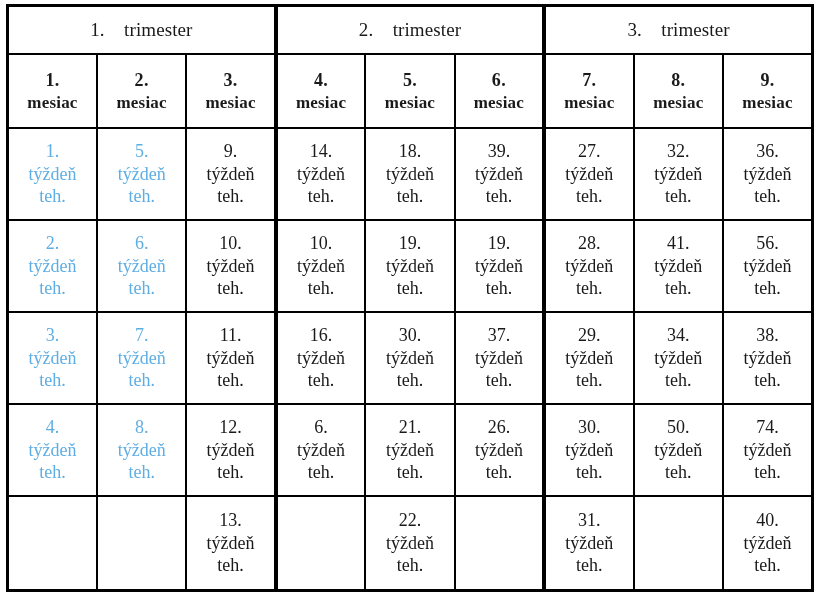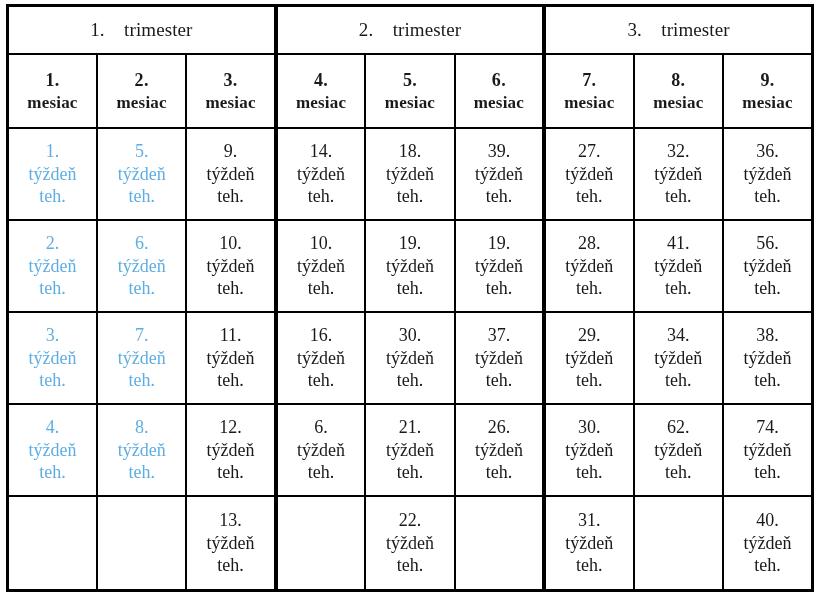--- a/index.html
+++ b/index.html
@@ -312,21 +312,21 @@
             <span class="wk-num">26.</span>
             <span class="wk-word">týždeň</span>
             <span class="wk-abbr">teh.</span>
           </td>
           <td class="week-cell grp-start">
             <span class="wk-num">30.</span>
             <span class="wk-word">týždeň</span>
             <span class="wk-abbr">teh.</span>
           </td>
           <td class="week-cell">
-            <span class="wk-num">62.</span>
+            <span class="wk-num">50.</span>
             <span class="wk-word">týždeň</span>
             <span class="wk-abbr">teh.</span>
           </td>
           <td class="week-cell">
             <span class="wk-num">74.</span>
             <span class="wk-word">týždeň</span>
             <span class="wk-abbr">teh.</span>
           </td>
         </tr>
         <tr class="week-row last-row">

